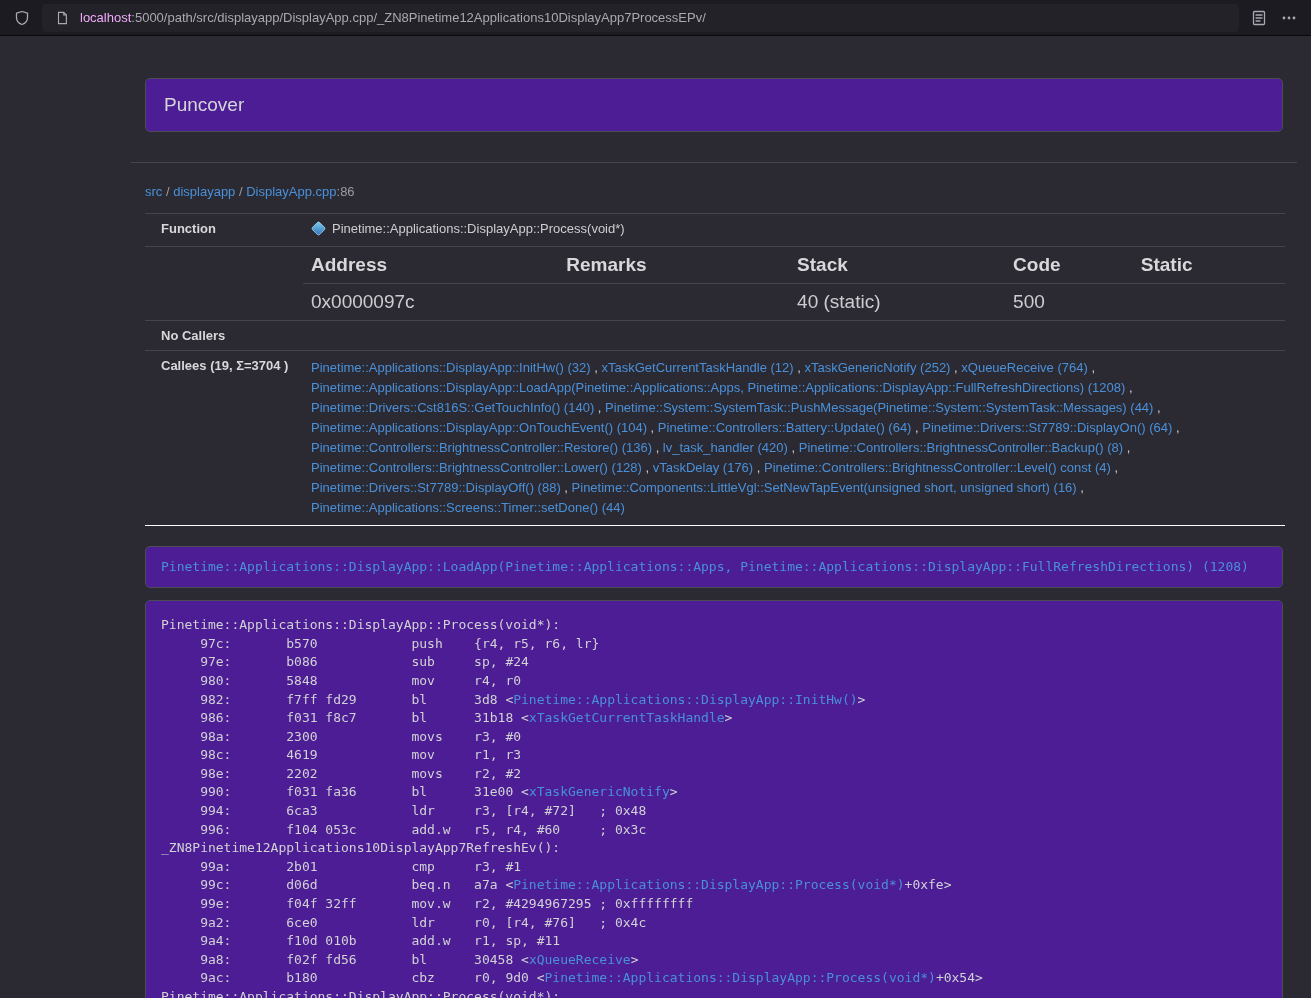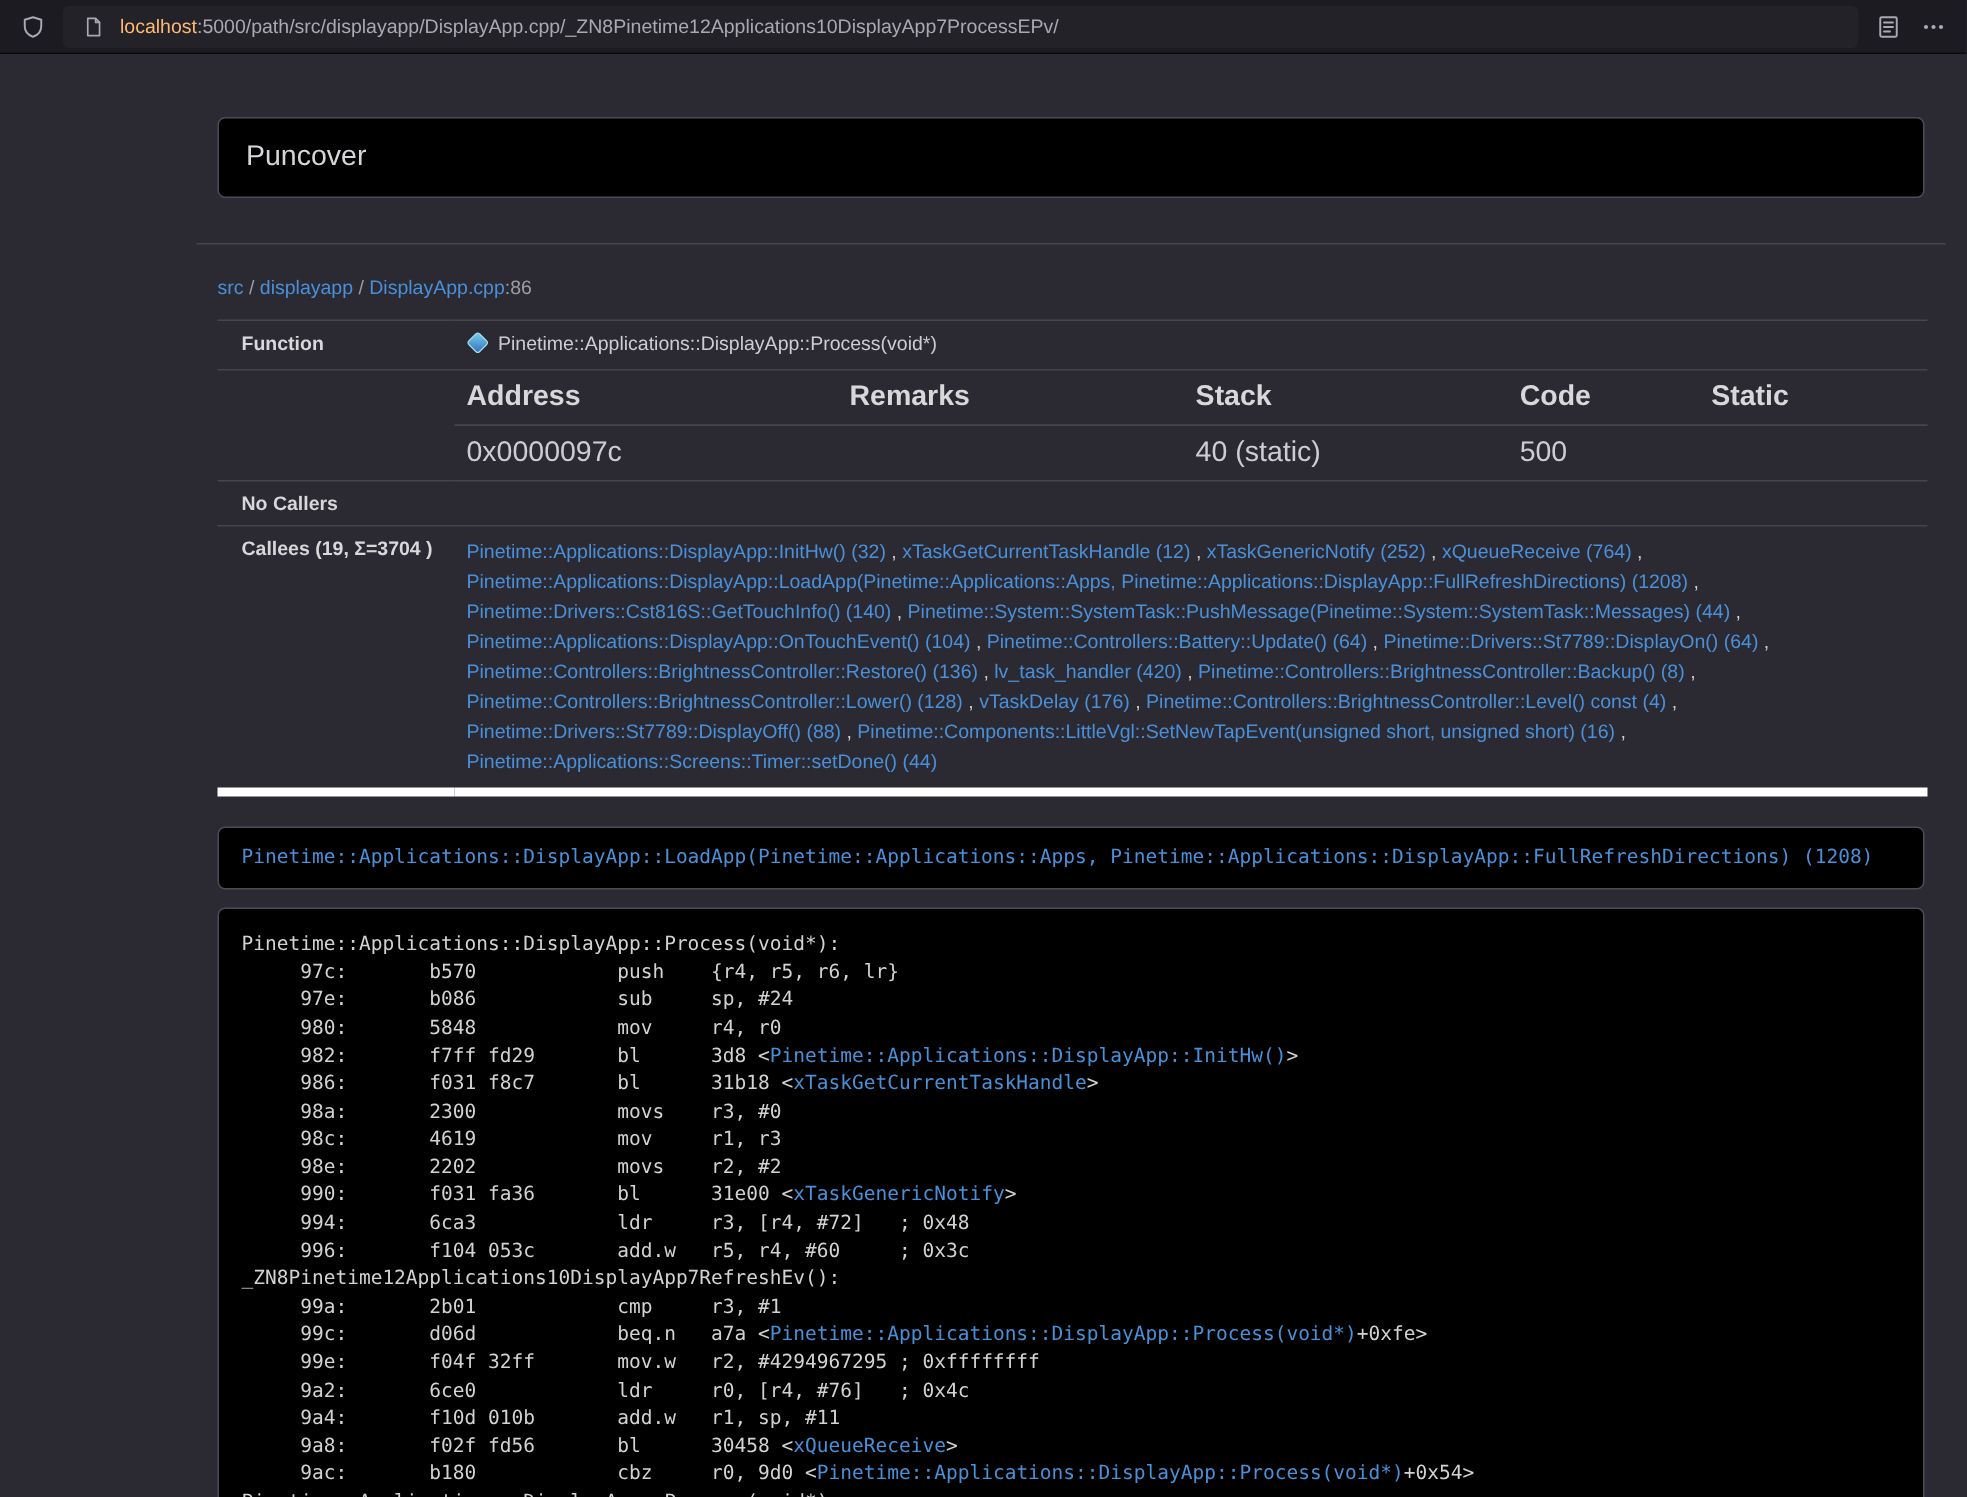--- a/index.html
+++ b/index.html
@@ -10,33 +10,33 @@
   .toolbar {
     height:36px; background:#1c1b22; border-bottom:1px solid #0a0a0c;
     display:flex; align-items:center; padding:0 12px; gap:10px;
   }
   .tbicon { display:inline-flex; align-items:center; justify-content:center; width:20px; height:20px; flex:0 0 auto; }
   .urlfield {
     flex:1; height:28px; display:flex; align-items:center; gap:8px;
     background:rgba(255,255,255,0.03); border-radius:4px; padding:0 10px; overflow:hidden;
   }
   .url-text { font-size:13px; white-space:nowrap; }
-  .url-host { color:#fdba74; }
+  .url-host { color:#f0abfc; }
   .url-rest { color:#a9a9b2; }
 
   
   .container { width:1166px; margin-left:131px; padding-top:42px; }
-  .panel { background:#000000; border:1px solid #4d4c55; border-radius:5px; }
+  .panel { background:#4c1d95; border:1px solid #4d4c55; border-radius:5px; }
   .title-panel { margin:0 14px; padding:15px 18px; }
   .page-title { font-size:19px; color:#d6d6da; font-weight:400; }
   hr.rule { border:0; border-top:1px solid #46454e; margin:30px 0 21px; }
   .breadcrumb { font-size:13px; color:#9c9ca4; margin:0 14px 14px; }
   .lnk { color:#4a90d9; text-decoration:none; }
 
-  table.fn { width:1140px; margin:0 14px; border-collapse:collapse; font-size:13px; color:#cdcdd1; border-bottom:6px solid #ffffff; }
+  table.fn { width:1140px; margin:0 14px; border-collapse:collapse; font-size:13px; color:#cdcdd1; border-bottom:1px solid #ffffff; }
   table.fn > tbody > tr { border-top:1px solid #46454e; }
   th.rowlabel { width:158px; text-align:left; vertical-align:top; font-weight:bold; color:#d8d8db; padding:7px 8px 7px 16px; white-space:nowrap; font-size:13px; }
   td.cell { padding:7px 8px; vertical-align:top; }
   td.nopad { padding:0; vertical-align:top; }
   table.inner { width:100%; border-collapse:collapse; font-size:19px; color:#cdcdd1; }
   table.inner th { text-align:left; font-weight:bold; color:#d8d8db; padding:7px 8px; border-bottom:1px solid #46454e; }
   table.inner td { padding:7px 8px; }
   .col-address { width:26%; } .col-remarks { width:23.5%; } .col-stack { width:22%; } .col-code { width:13%;margin-top:40px; } .col-static { width:15.5%; }
   .callees { line-height:1.54; }
   .fn-icon { display:inline-block; vertical-align:-3px; margin-right:6px; }

